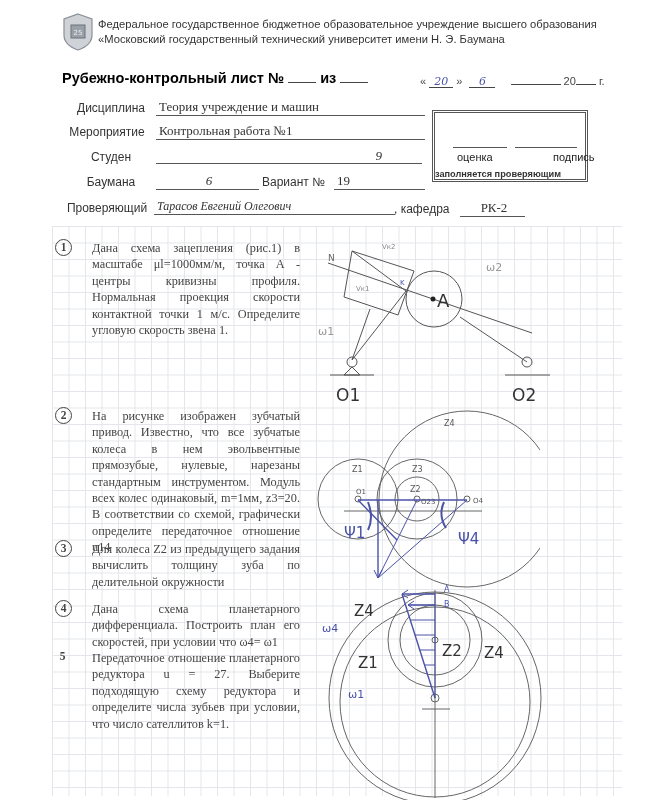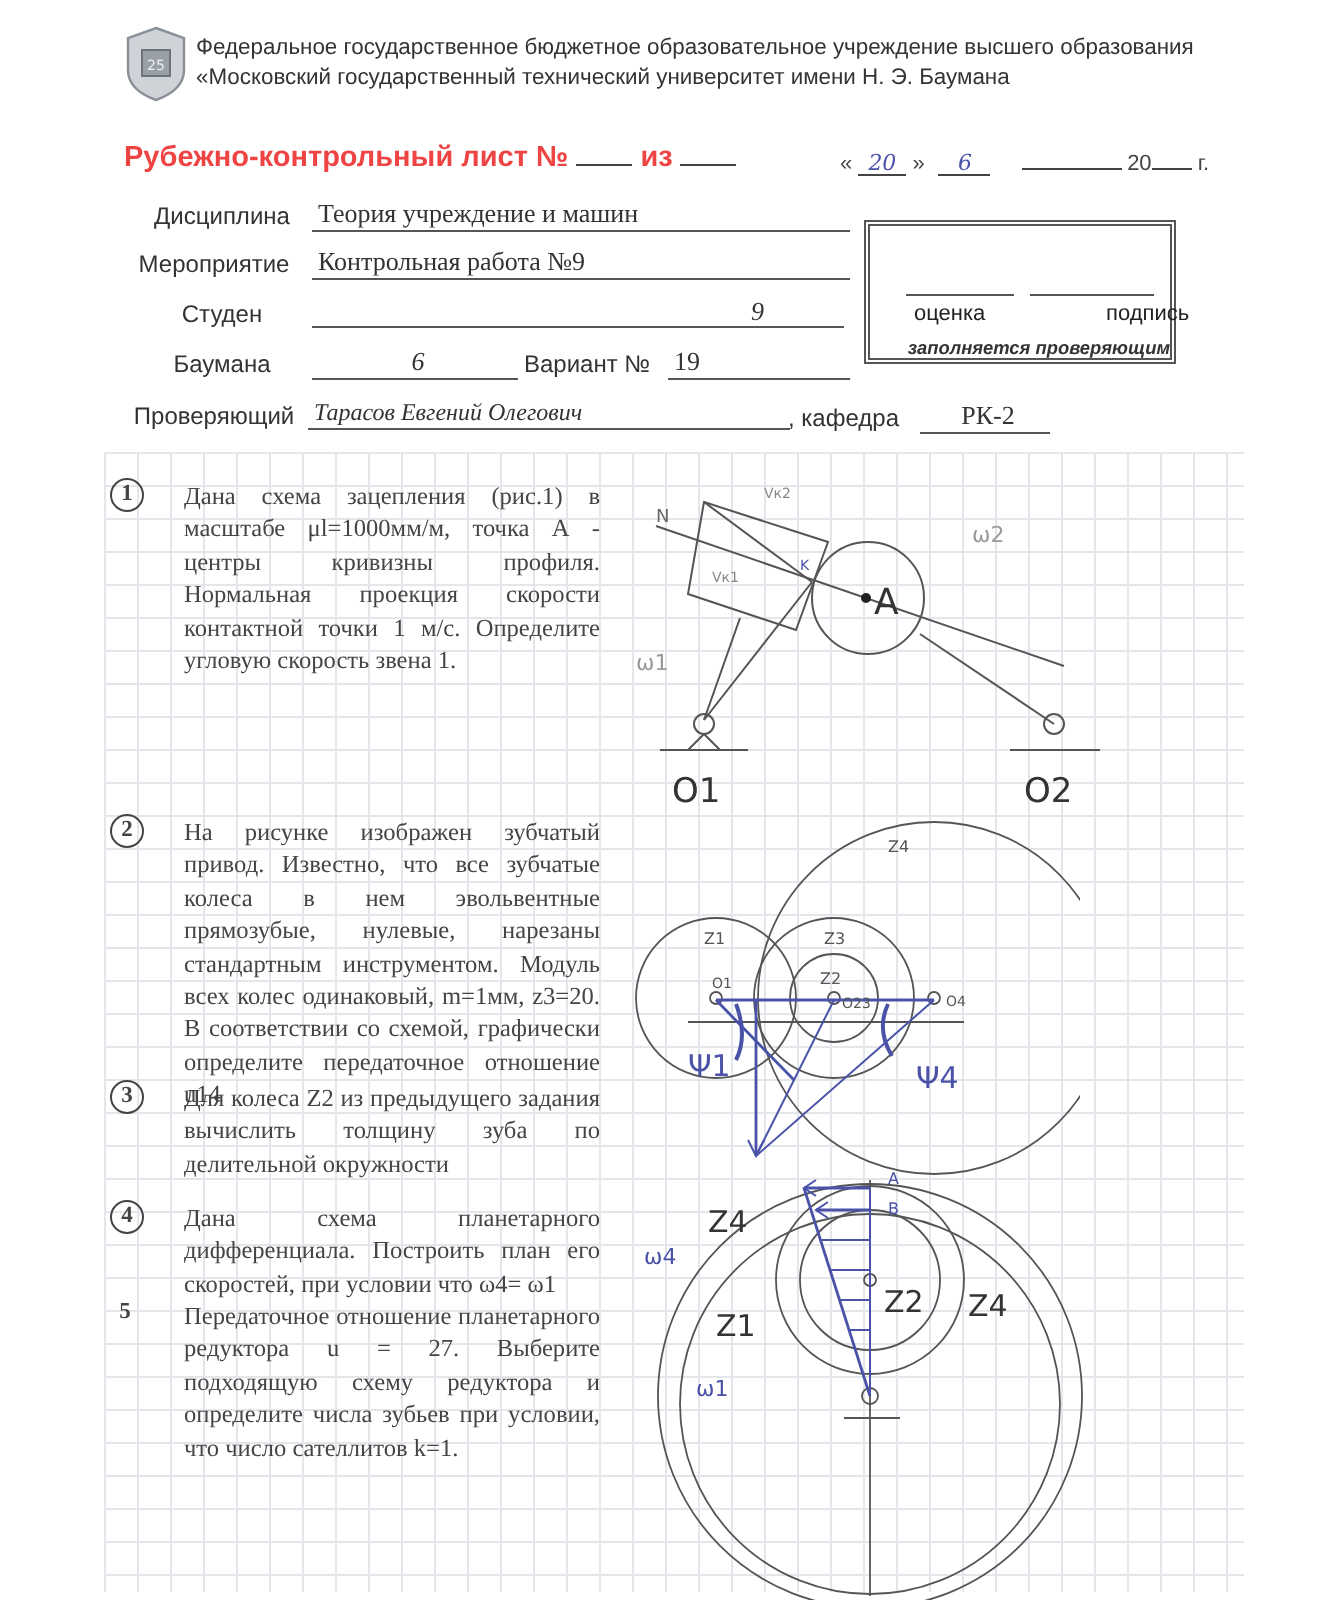--- a/index.html
+++ b/index.html
@@ -1,31 +1,31 @@
 <!DOCTYPE html>
 <html><head>
 <meta charset="utf-8">
 <style>
   html,body{margin:0;padding:0;background:#fff;}
   body{width:666px;height:803px;position:relative;overflow:hidden;font-family:"Liberation Sans",sans-serif;color:#222;}
   .abs{position:absolute;}
   .hdr-text{left:98px;top:17px;font-size:11.2px;line-height:14.5px;color:#333;}
   .logo{left:62px;top:13px;width:32px;height:38px;}
-  .title{left:62px;top:70px;font-size:14.5px;font-weight:bold;color:#ef4444;}
+  .title{left:62px;top:70px;font-size:14.5px;font-weight:bold;color:#000000;}
   .blank{display:inline-block;border-bottom:1px solid #444;height:12px;vertical-align:baseline;}
   .date{left:420px;top:72px;font-size:11px;color:#444;}
   .hw{font-family:"DejaVu Serif",serif;font-style:italic;color:#4a52a8;}
   .lbl{font-size:12px;color:#333;text-align:center;}
   .field{border-bottom:1px solid #555;font-family:"Liberation Serif",serif;font-size:13px;color:#333;padding-left:3px;height:16px;line-height:16px;}
   .stamp{left:432px;top:110px;width:156px;height:72px;border:3px double #555;box-sizing:border-box;}
   .stamp .line1{position:absolute;left:18px;top:34px;width:54px;border-bottom:1px solid #555;}
   .stamp .line2{position:absolute;left:80px;top:34px;width:62px;border-bottom:1px solid #555;}
   .stamp .l-grade{position:absolute;left:22px;top:38px;font-size:11px;}
   .stamp .l-sign{position:absolute;left:90px;top:38px;font-size:11px;padding-left:28px;}
-  .stamp .l-note{position:absolute;left:0;width:100%;top:56px;font-size:9.2px;text-align:right;font-weight:bold;color:#333;font-style:italic;}
+  .stamp .l-note{position:absolute;left:0;width:100%;top:56px;font-size:9.2px;text-align:left;font-weight:bold;color:#333;}
   .grid{left:52px;top:226px;width:570px;height:570px;
         background-image:linear-gradient(#e3e6ea 1px,transparent 1px),linear-gradient(90deg,#e3e6ea 1px,transparent 1px);
         background-size:16.5px 16.5px;}
   .task{font-family:"Liberation Serif",serif;font-size:12.3px;line-height:16.4px;text-align:justify;color:#444;}
   .num{position:absolute;left:-37px;top:-1px;width:15px;height:15px;border:1px solid #444;border-radius:50%;text-align:center;font-size:11.5px;line-height:15px;font-weight:bold;}
   .num.plain{border:none;}
   svg text{font-family:"DejaVu Sans",sans-serif;}
 </style>
 </head>
 <body>
@@ -54,21 +54,21 @@
   <span class="blank hw" style="width:26px;text-align:center;margin-left:4px">6</span>
   <span class="blank" style="width:50px;margin-left:12px"></span>
   <span>20</span><span class="blank" style="width:20px"></span>
   <span>г.</span>
 </div>
 
 <div class="abs lbl" style="left:70px;top:101px;width:82px">Дисциплина</div>
 <div class="abs field" style="left:156px;top:99px;width:266px">Теория учреждение и машин</div>
 
 <div class="abs lbl" style="left:62px;top:125px;width:90px">Мероприятие</div>
-<div class="abs field" style="left:156px;top:123px;width:266px">Контрольная работа №9</div>
+<div class="abs field" style="left:156px;top:123px;width:266px">Контрольная работа №1</div>
 
 <div class="abs lbl" style="left:70px;top:150px;width:82px">Студен</div>
 <div class="abs field hw" style="left:156px;top:148px;width:266px;text-align:right;padding-right:40px;box-sizing:border-box">9</div>
 
 <div class="abs lbl" style="left:70px;top:175px;width:82px">Баумана</div>
 <div class="abs field hw" style="left:156px;top:173px;width:100px;text-align:center">6</div>
 <div class="abs lbl" style="left:262px;top:175px;width:70px;text-align:left">Вариант №</div>
 <div class="abs field" style="left:334px;top:173px;width:88px">19</div>
 
 <div class="abs lbl" style="left:62px;top:201px;width:90px">Проверяющий</div>

